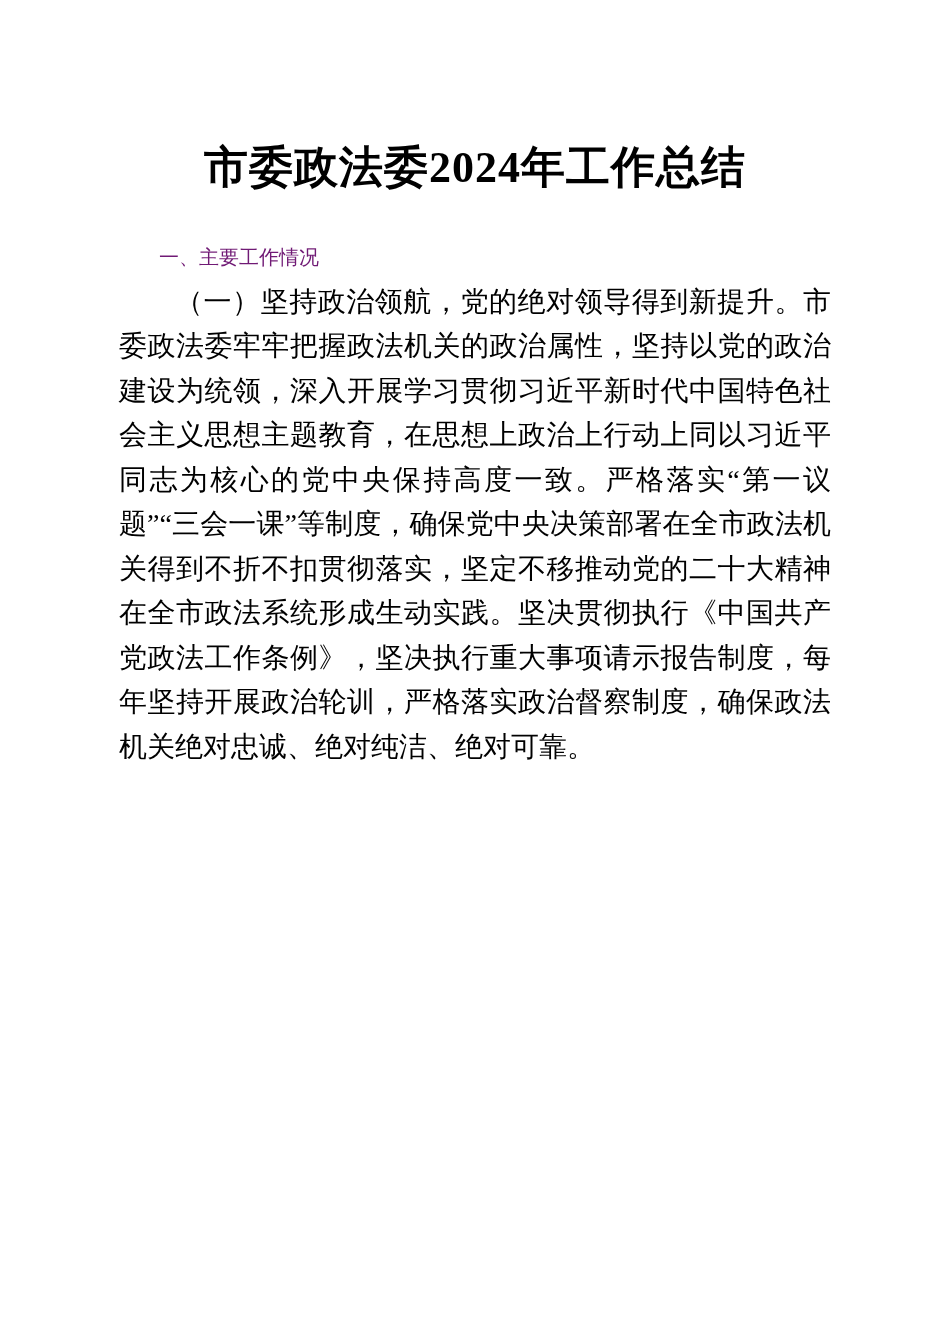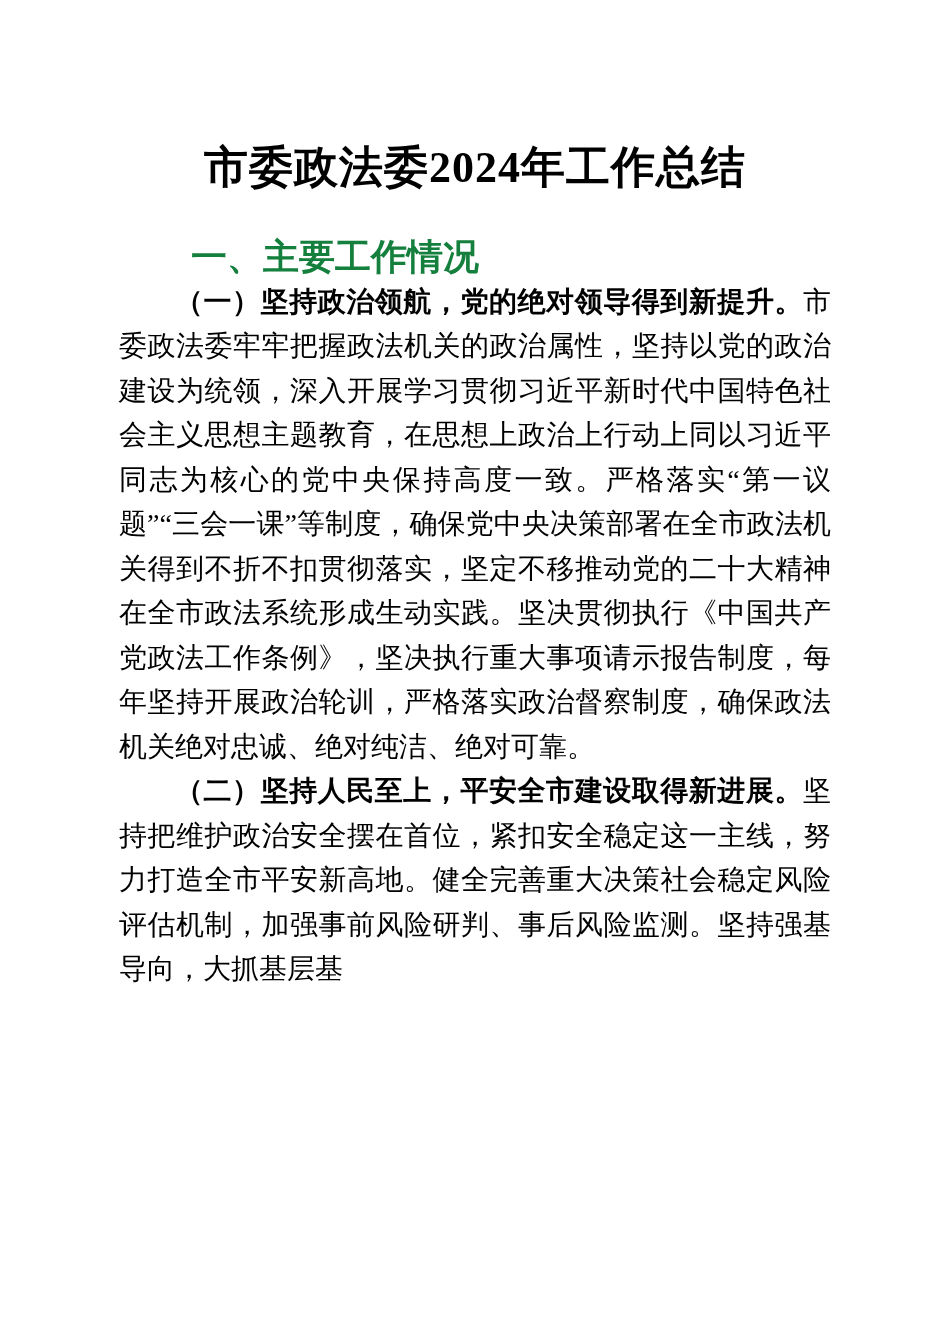--- a/index.html
+++ b/index.html
@@ -34,40 +34,38 @@
     line-height: 44.5px;
     text-align: justify;
     text-justify: inter-ideograph;
     text-indent: 2em;
     margin: 0;
     color: #000000;
     word-break: break-all;
   }
   .section-heading {
     font-family: "Liberation Sans", "DejaVu Sans", sans-serif;
-    font-weight: 700;
-    font-size: 36px;
+    font-weight: 400;
+    font-size: 20px;
     line-height: 44.5px;
     text-indent: 2em;
     margin: 0;
-    color: #15803d;
+    color: #701a75;
   }
   
   .sub-lead {
     font-family: "Liberation Serif", "DejaVu Serif", serif;
-    font-weight: bold;
   }
 </style>
 </head>
 <body>
 
 <div class="page">
 
   <h1 class="doc-title">市委政法委2024年工作总结</h1>
 
 
   <h2 class="section-heading">一、主要工作情况</h2>
 
   <p class="para"><span class="sub-lead">（一）坚持政治领航，党的绝对领导得到新提升。</span><span>市委政法委牢牢把握政法机关的政治属性，坚持以党的政治建设为统领，深入开展学习贯彻习近平新时代中国特色社会主义思想主题教育，在思想上政治上行动上同以习近平同志为核心的党中央保持高度一致。严格落实“第一议题”“三会一课”等制度，确保党中央决策部署在全市政法机关得到不折不扣贯彻落实，坚定不移推动党的二十大精神在全市政法系统形成生动实践。坚决贯彻执行《中国共产党政法工作条例》，坚决执行重大事项请示报告制度，每年坚持开展政治轮训，严格落实政治督察制度，确保政法机关绝对忠诚、绝对纯洁、绝对可靠。</span></p>
 
-  <p class="para"><span class="sub-lead">（二）坚持人民至上，平安全市建设取得新进展。</span><span>坚持把维护政治安全摆在首位，紧扣安全稳定这一主线，努力打造全市平安新高地。健全完善重大决策社会稳定风险评估机制，加强事前风险研判、事后风险监测。坚持强基导向，大抓基层基</span></p>
 
 </div>
 
 </body></html>

